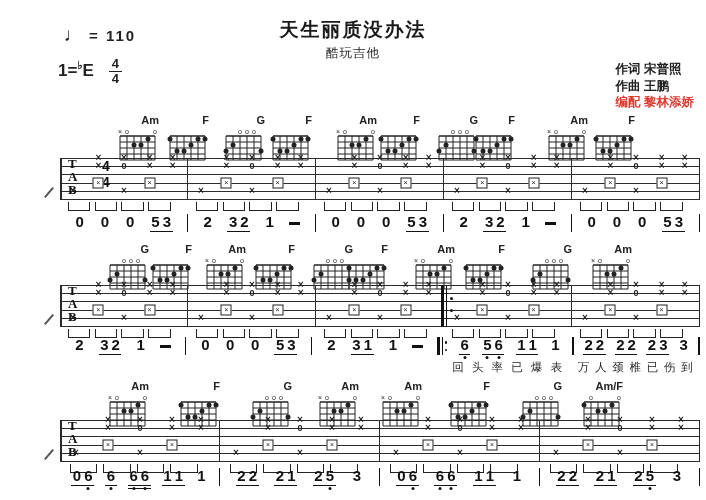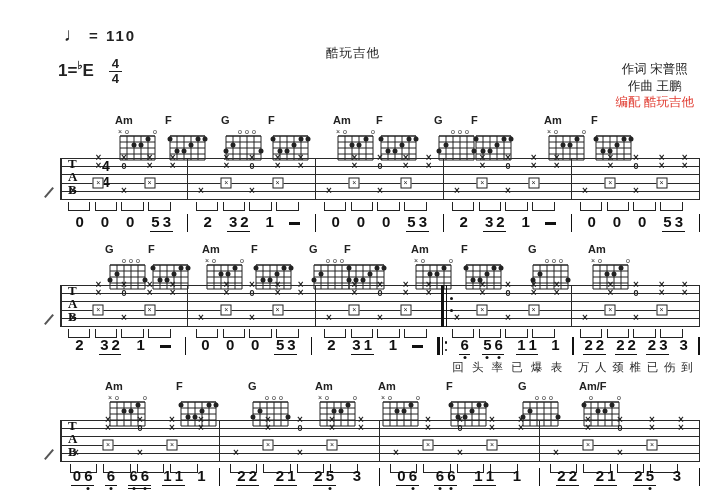--- a/index.html
+++ b/index.html
@@ -10,27 +10,27 @@
   .tempo{position:absolute;left:64px;top:24px;font-size:15px;font-weight:600;letter-spacing:2px;}
   .tempo .qnote{font-size:19px;letter-spacing:0;margin-right:6px;}
   .keysig{position:absolute;left:58px;top:58px;font-size:17px;font-weight:700;}
   .keysig sup{font-size:11px;}
   .frac{display:inline-block;vertical-align:middle;text-align:center;margin-left:10px;font-size:13px;line-height:12px;font-weight:700;}
   .frac .ftop{display:block;border-bottom:1.5px solid #222;padding:0 3px 1px;}
   .frac .fbot{display:block;padding-top:1px;}
   .notice{position:absolute;left:14px;top:91px;font-size:13.5px;font-weight:700;color:#e0392e;}
   .title{position:absolute;left:0;right:0;top:17px;text-align:center;font-size:19px;font-weight:700;letter-spacing:2px;color:#1a1a1a;}
   .subtitle{position:absolute;left:0;right:0;top:45px;text-align:center;font-size:12.5px;letter-spacing:1px;color:#222;}
-  .credits{position:absolute;right:12px;top:61px;text-align:center;font-size:12.5px;line-height:16.5px;color:#222;}
+  .credits{position:absolute;right:12px;top:61px;text-align:left;font-size:12.5px;line-height:16.5px;color:#222;font-weight:bold;}
   .credits .red{color:#e0392e;}
 
   
   .system{position:absolute;left:0;width:706px;}
 
-  .chord{position:absolute;top:0;width:44px;text-align:left;}
+  .chord{position:absolute;top:0;width:44px;text-align:right;}
   .cname{font-size:11px;font-weight:700;line-height:12px;color:#222;}
   .csvg svg{display:block;margin:0 auto;}
 
   .staff{position:absolute;left:60px;width:640px;height:60px;}
   .sline{position:absolute;left:0;width:640px;height:1px;background:#2a2a2a;}
   .sedge{position:absolute;left:0;top:0;width:1.5px;height:42px;background:#2a2a2a;}
   .sbar{position:absolute;top:0;width:1px;height:42px;background:#2a2a2a;}
   .ltick{position:absolute;left:-12px;top:28px;width:2px;height:13px;background:#555;transform:rotate(40deg);}
   .tabletter{position:absolute;left:8px;font-family:"Liberation Serif",serif;font-weight:700;font-size:13px;line-height:13px;color:#111;}
   .ts{position:absolute;left:42px;font-weight:700;font-size:14px;line-height:14px;color:#111;}
@@ -78,26 +78,27 @@
 
   <div class="keysig">
     <span>1=</span><sup>♭</sup><span>E</span>
     <span class="frac">
       <span class="ftop">4</span>
       <span class="fbot">4</span>
     </span>
   </div>
 
 
+  <div class="title">天生丽质没办法</div>
   <div class="subtitle">酷玩吉他</div>
 
   <div class="credits">
     <div>作词 宋普照</div>
     <div>作曲 王鹏</div>
-    <div class="red">编配 酷玩吉他</div>
+    <div class="red">编配 黎林添娇</div>
   </div>
 
   <div id="systems">
       <div class="system" style="top: 114px; height: 129px;">
         <div class="chord" style="left: 115px;">
           <div class="cname">Am</div>
           <div class="csvg">
             <svg width="41" height="36" viewBox="0 0 41 36">
               <line x1="3" y1="10" x2="3" y2="34" stroke="#222" stroke-width="1"></line>
               <text x="3" y="8" font-size="7" text-anchor="middle" fill="#222">×</text>

